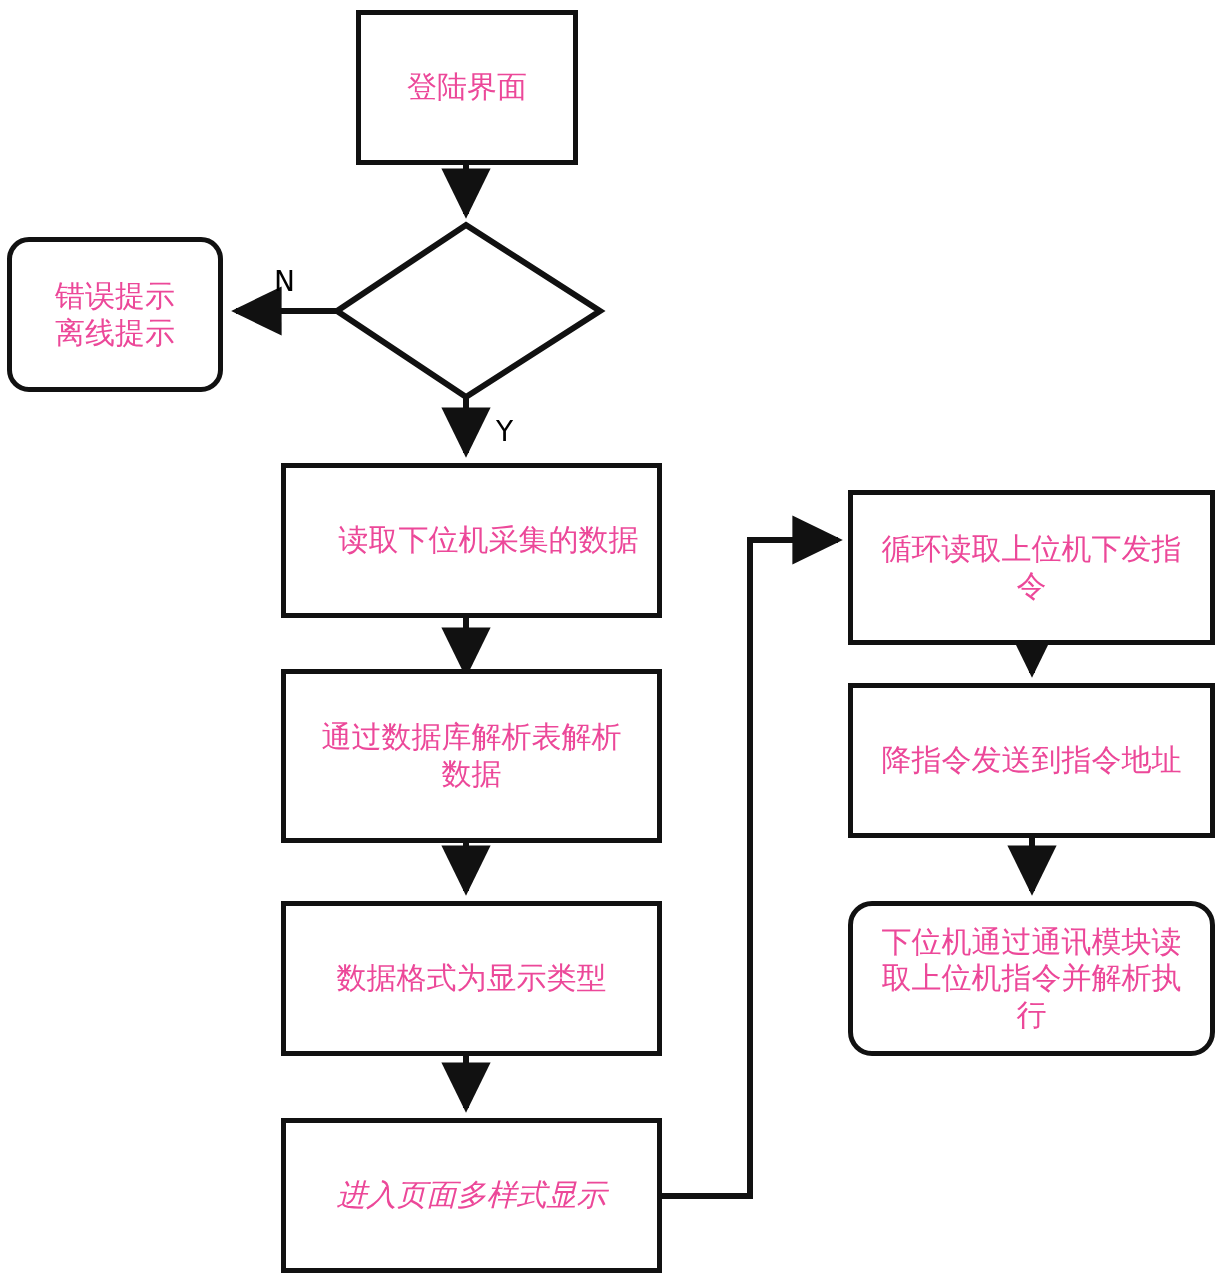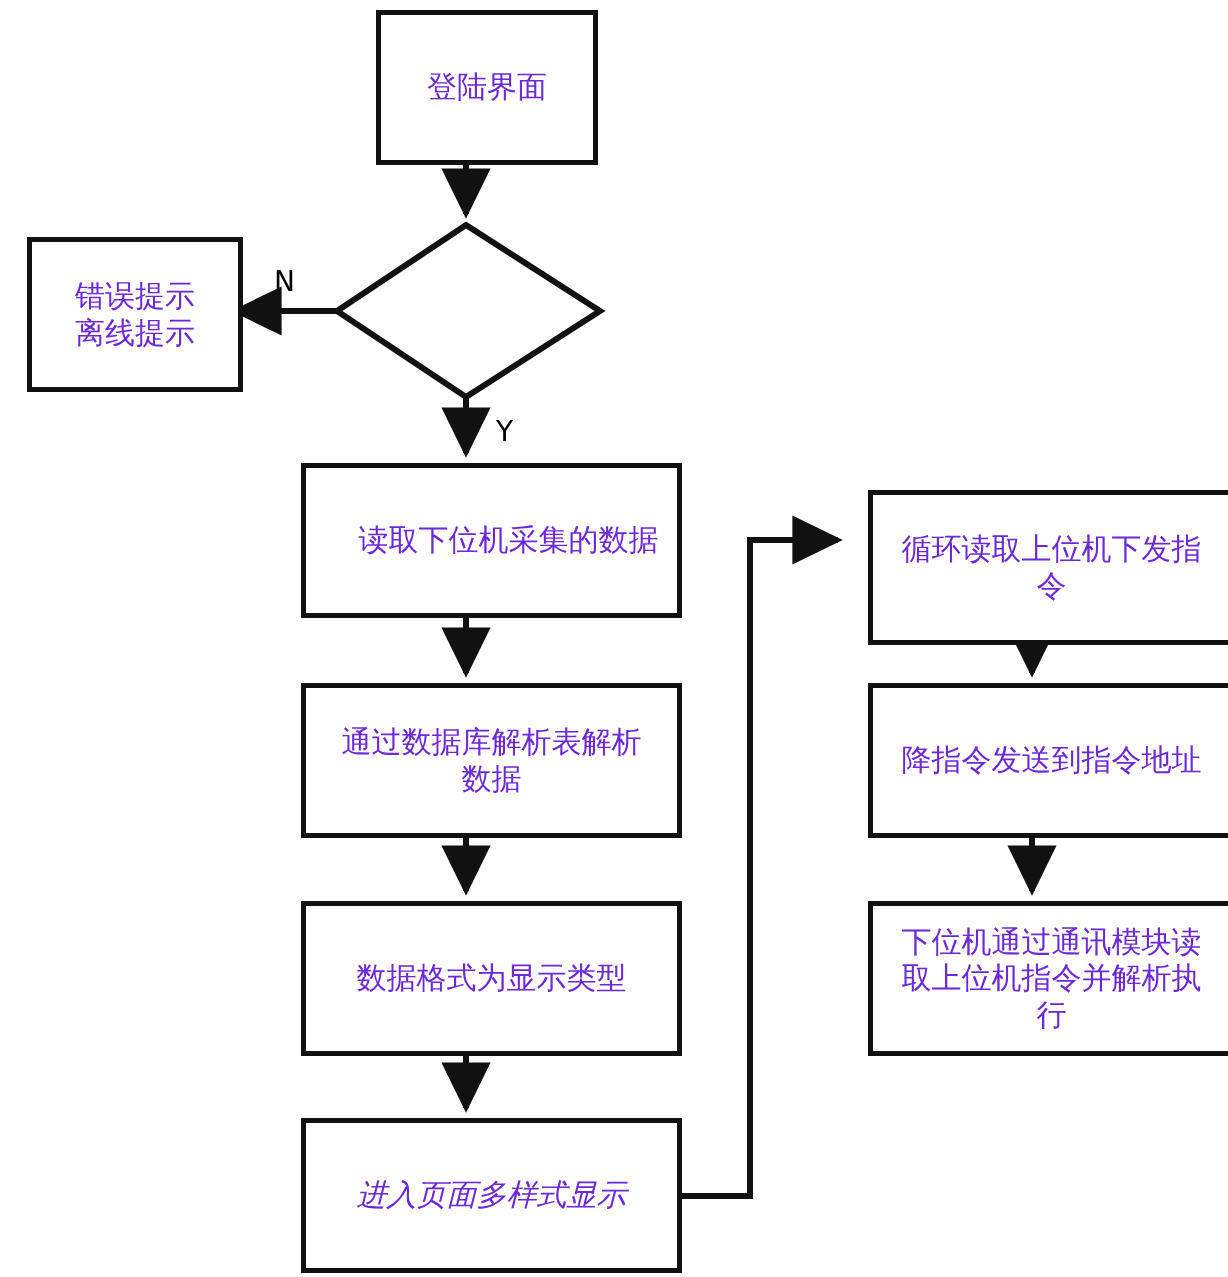--- a/index.html
+++ b/index.html
@@ -25,26 +25,25 @@
     width: 1228px;
     height: 1277px;
   }
   .node {
     position: absolute;
     box-sizing: border-box;
     display: flex;
     align-items: center;
     justify-content: center;
     text-align: center;
-    color: #6d28d9;
+    color: #ec4899;
     background: transparent;
     line-height: 1.22;
     white-space: pre-line;
     font-weight: 400;
-    margin-left: 20px;
   }
   .node.process {
     border: 5px solid #111111;
     background: #ffffff;
     font-size: 30px;
     padding: 4px 8px;
   }
   .node.decision-label {
     font-size: 30px;
     border: none;
@@ -89,30 +88,30 @@
     <line x1="1032" y1="618" x2="1032" y2="673" stroke="#111111" stroke-width="6" marker-end="url(#arrowhead)"></line>
 
     <line x1="1032" y1="838" x2="1032" y2="891" stroke="#111111" stroke-width="6" marker-end="url(#arrowhead)"></line>
   </svg>
 
   <div class="node process" style="left:356px; top:10px; width:222px; height:155px;">
     <span>登陆界面</span>
   </div>
 
 
-  <div class="node process" style="left:7px; top:237px; width:216px; height:155px;">
+  <div class="node process" style="left:7px; top:237px; width:216px; height:155px;border-radius:22px;">
     <span>错误提示
 离线提示</span>
   </div>
 
   <div class="node process" style="left:281px; top:463px; width:381px; height:155px;padding-left:42px;">
     <span>读取下位机采集的数据</span>
   </div>
 
-  <div class="node process" style="left:281px; top:683px; width:381px; height:155px;">
+  <div class="node process" style="left:281px; top:669px; width:381px; height:174px;">
     <span>通过数据库解析表解析
 数据</span>
   </div>
 
   <div class="node process" style="left:281px; top:901px; width:381px; height:155px;">
     <span>数据格式为显示类型</span>
   </div>
 
   <div class="node process" style="left:281px; top:1118px; width:381px; height:155px;font-style:italic;">
     <span>进入页面多样式显示</span>
@@ -120,21 +119,21 @@
 
   <div class="node process" style="left:848px; top:490px; width:367px; height:155px;">
     <span>循环读取上位机下发指
 令</span>
   </div>
 
   <div class="node process" style="left:848px; top:683px; width:367px; height:155px;justify-content:center;">
     <span>降指令发送到指令地址</span>
   </div>
 
-  <div class="node process" style="left:848px; top:901px; width:367px; height:155px;">
+  <div class="node process" style="left:848px; top:901px; width:367px; height:155px;border-radius:24px;">
     <span>下位机通过通讯模块读
 取上位机指令并解析执
 行</span>
   </div>
 
   <div class="edge-label" style="left:274px; top:268px;">
     <span>N</span>
   </div>
 
   <div class="edge-label" style="left:496px; top:418px;">

